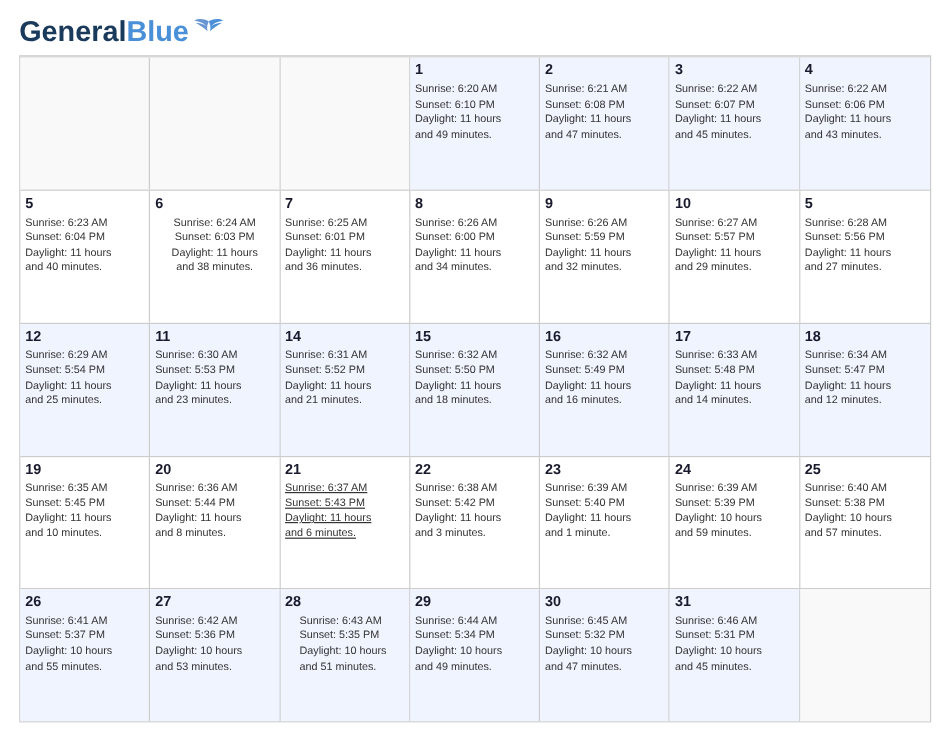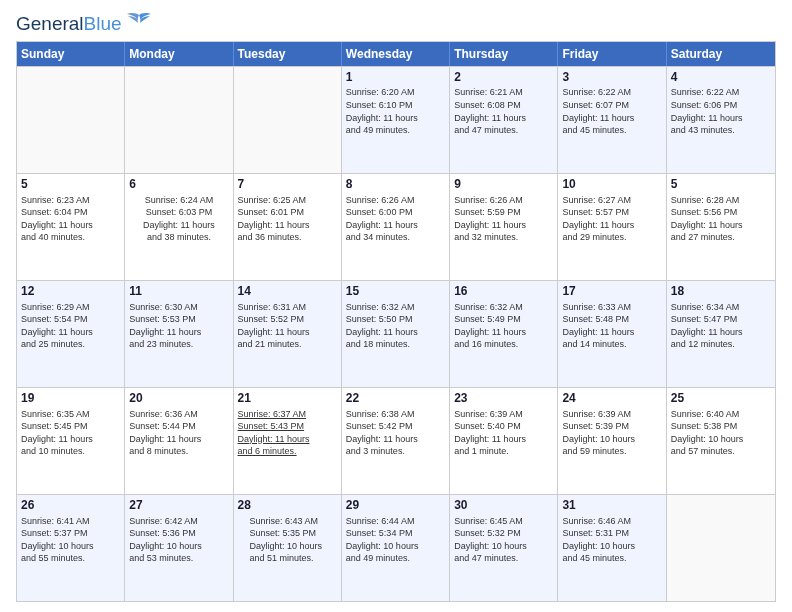--- a/index.html
+++ b/index.html
@@ -22,22 +22,22 @@
       align-items: flex-start;
       justify-content: space-between;
       margin-bottom: 6px;
     }
     .logo {
       display: flex;
       align-items: center;
       margin-top: 4px;
     }
     .logo-text {
-      font-size: 19px;
-      font-weight: normal;
+      font-size: 24px;
+      font-weight: bold;
       color: #1a3a5c;
       line-height: 1.1;
     }
     .logo-text span {
       color: #4a90d9;
     }
     .logo-bird {
       width: 28px;
       height: 22px;
       margin-left: 3px;
@@ -128,29 +128,20 @@
         </div>
       </div>
     </div>
     <div class="title-block">
       <h1></h1>
       <h2></h2>
     </div>
   </div>
 
   <div class="calendar">
-    <div class="cal-header-row">
-    <div class="cal-header-cell">Sunday</div>
-        <div class="cal-header-cell">Monday</div>
-        <div class="cal-header-cell">Tuesday</div>
-        <div class="cal-header-cell">Wednesday</div>
-        <div class="cal-header-cell">Thursday</div>
-        <div class="cal-header-cell">Friday</div>
-        <div class="cal-header-cell">Saturday</div>
-      </div>
     <div class="cal-body">
     <div class="cal-week">
           <div class="cal-cell empty"></div>
           <div class="cal-cell empty"></div>
           <div class="cal-cell empty"></div>
           <div class="cal-cell shaded">
             <div class="day-num">1</div>
             <div class="cell-text" style="white-space: pre-line;">Sunrise: 6:20 AM
 Sunset: 6:10 PM
 Daylight: 11 hours

